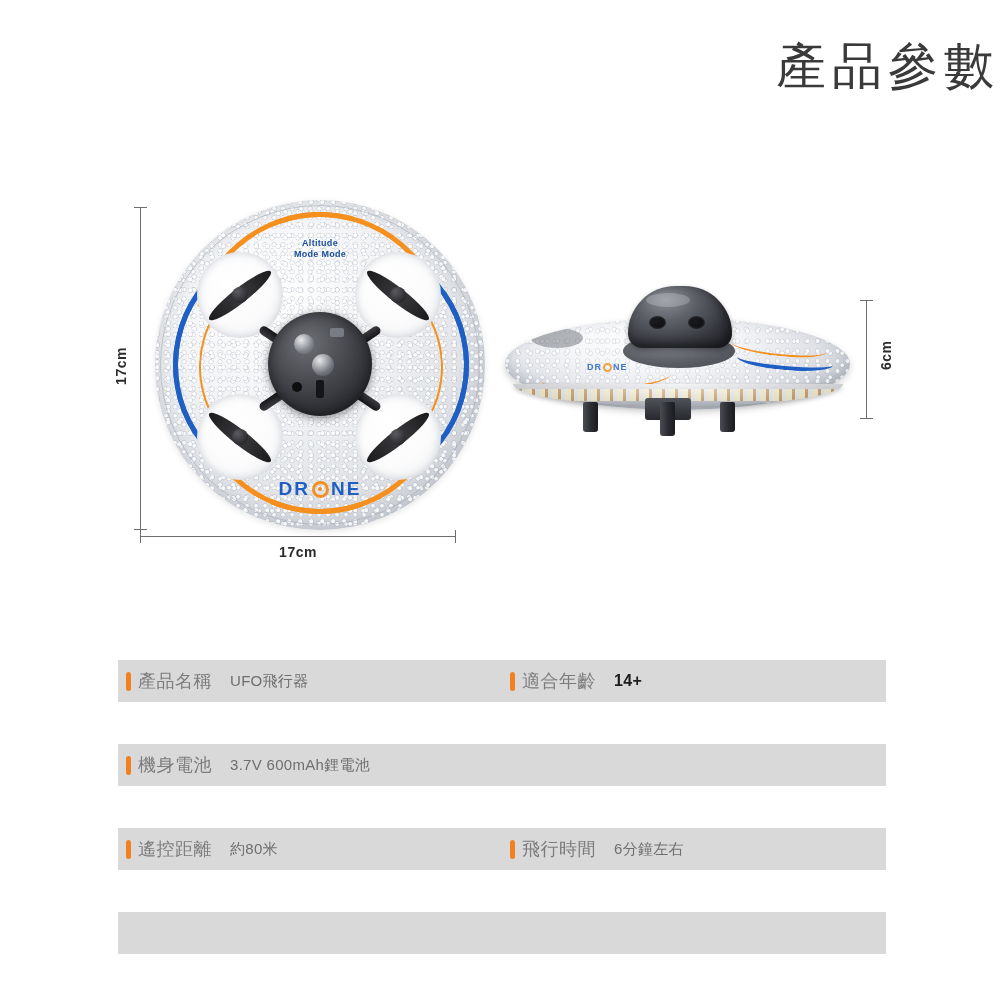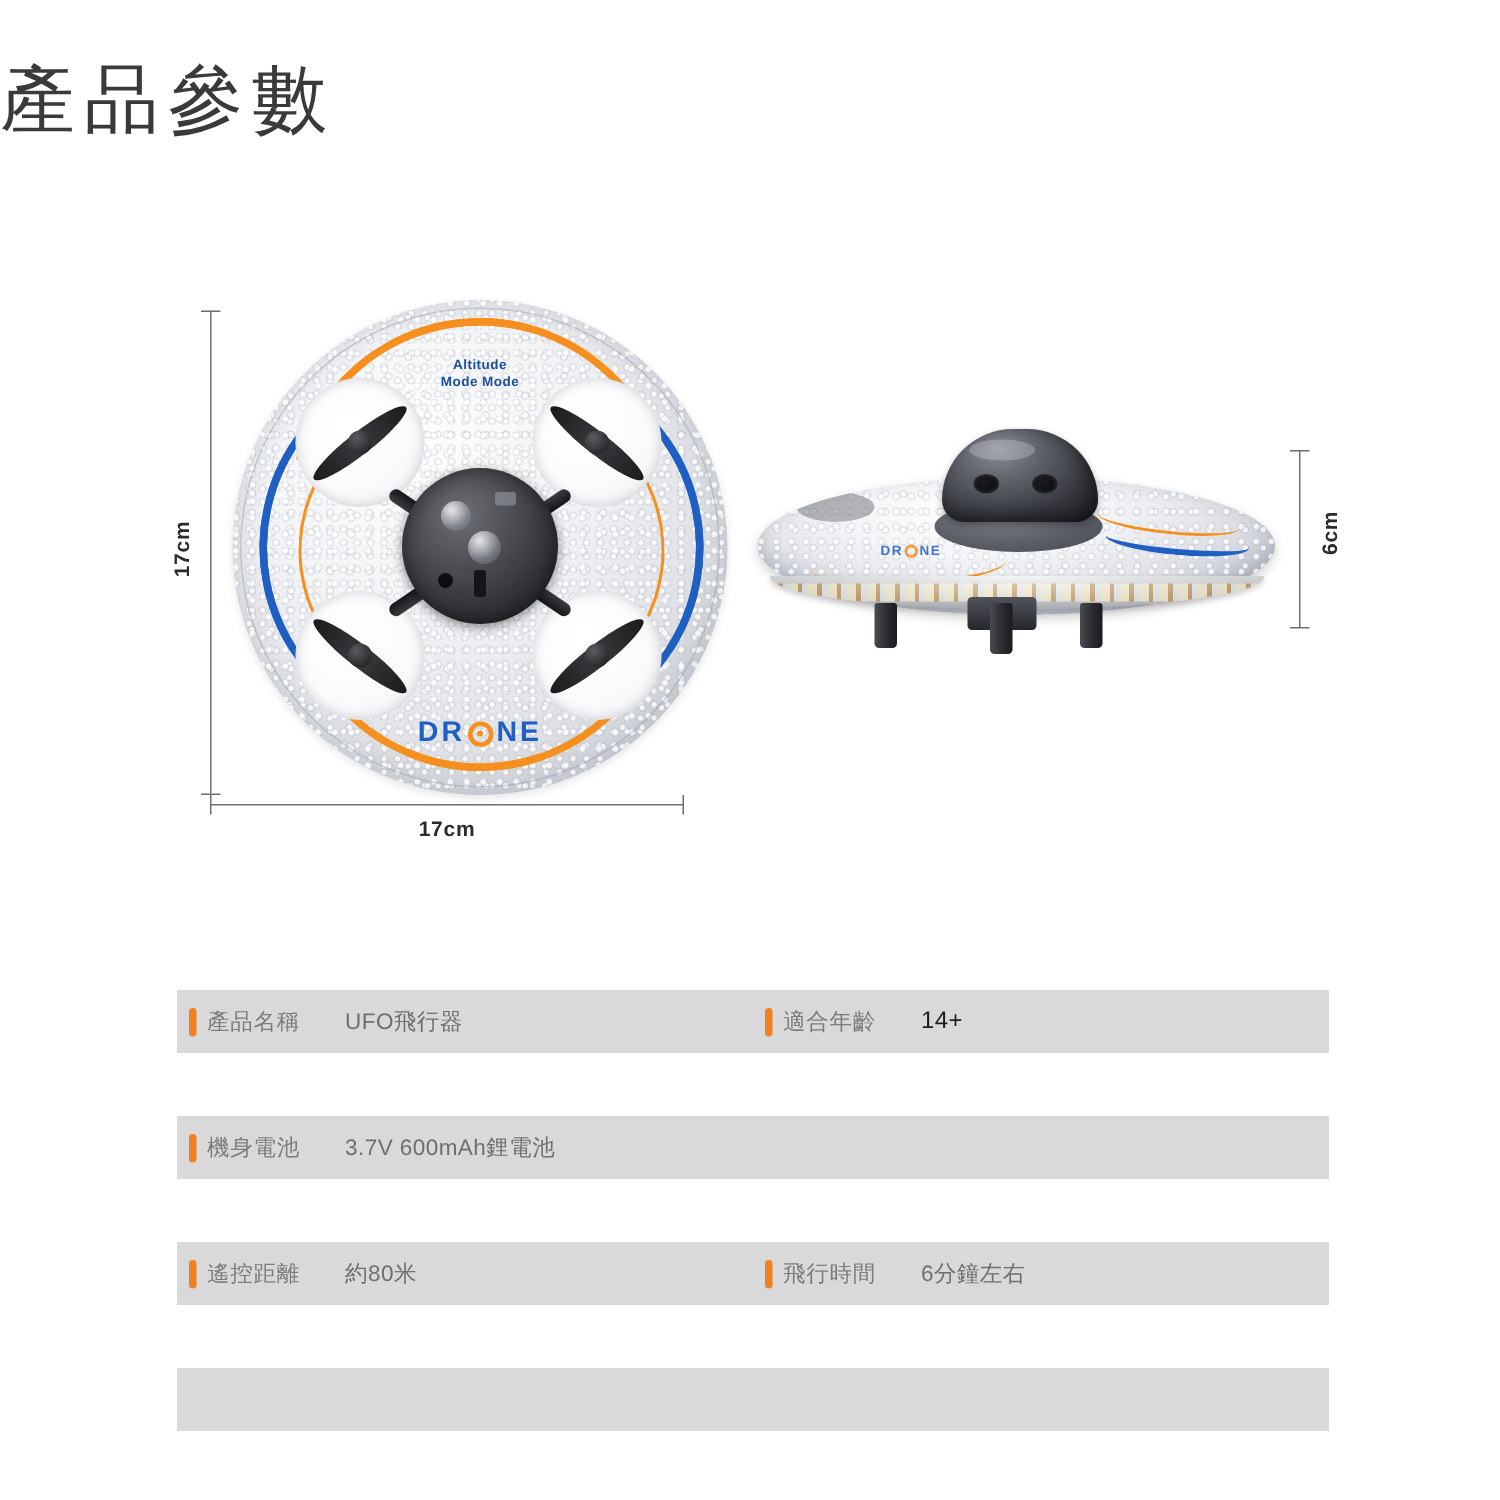--- a/index.html
+++ b/index.html
@@ -9,21 +9,21 @@
     background: #ffffff;
     font-family: "Liberation Sans", "DejaVu Sans", sans-serif;
     overflow: hidden;
     position: relative;
   }
 
   
   .page-title {
     position: absolute;
     top: 36px; left: 0; width: 1000px;
-    text-align: left;
+    text-align: right;
     font-size: 50px;
     font-weight: 400;
     color: #3a3a3a;
     letter-spacing: 6px;
     line-height: 1.2;
   }
 
   
   .product-area {
     position: absolute;
@@ -375,35 +375,35 @@
     padding-left: 8px;
   }
   .marker {
     width: 5px; height: 19px;
     background: #F08020;
     border-radius: 3px;
     flex: 0 0 5px;
     margin-right: 7px;
   }
   .spec-label {
-    font-size: 15px;
+    font-size: 18px;
     color: #7c7c7c;
     letter-spacing: .5px;
     width: 92px;
     flex: 0 0 92px;
     white-space: nowrap;
   }
   .spec-value {
     font-size: 15px;
     color: #6f6f6f;
     letter-spacing: .3px;
     white-space: nowrap;
   }
   .spec-label.bold { color: #333333; font-weight: 700; }
-  .spec-value.bold { color: #1d1d1d; font-weight: 400; font-size: 16px; }
+  .spec-value.bold { color: #1d1d1d; font-weight: 700; font-size: 16px; }
 </style>
 </head>
 <body>
 
 <div class="page-title">產品參數</div>
 
 <div class="product-area">
 
   <div class="topview-wrap">
     <div class="disc">

